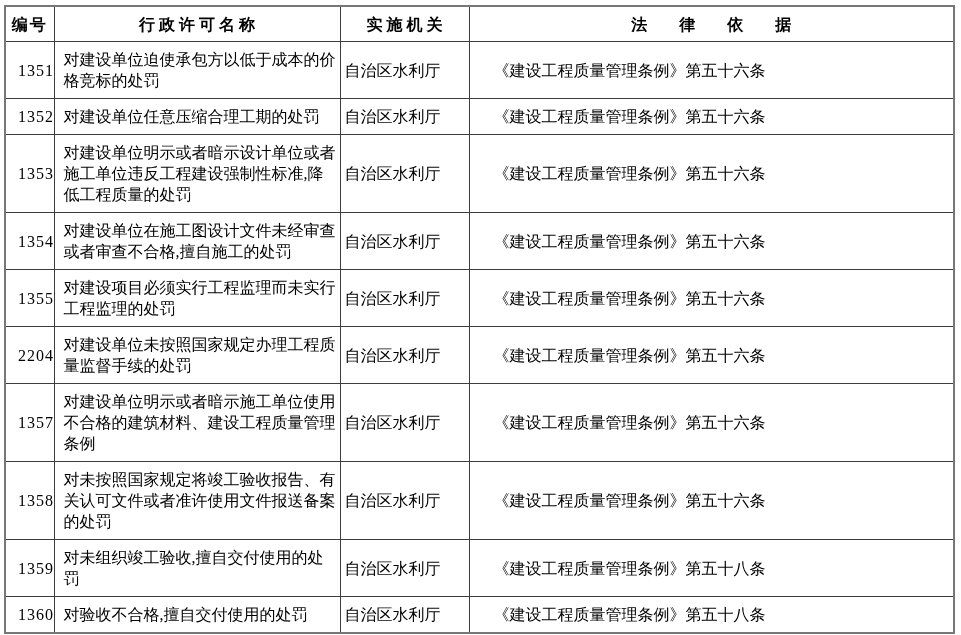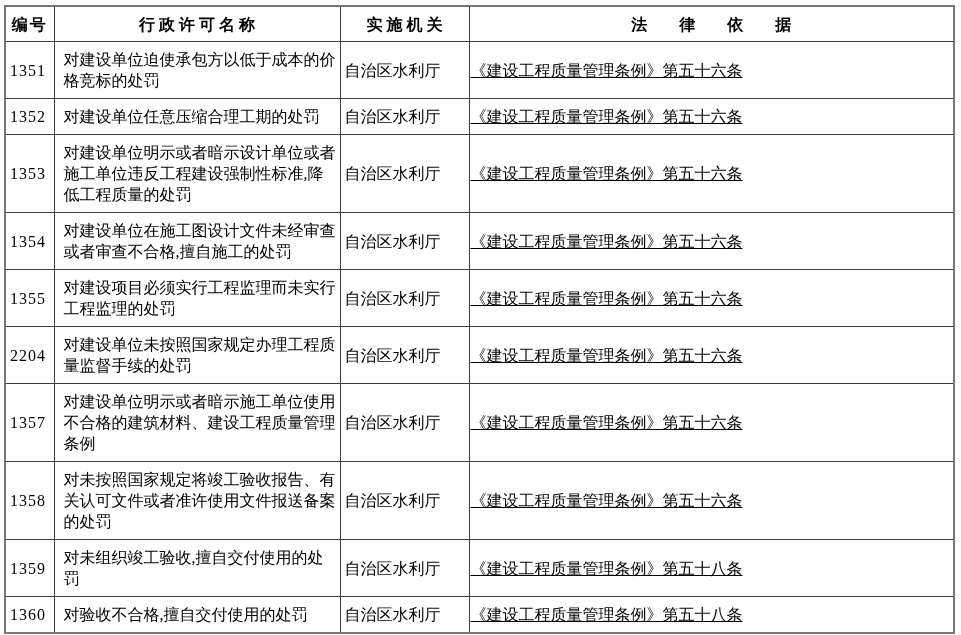--- a/index.html
+++ b/index.html
@@ -43,36 +43,35 @@
     text-align: center;
     white-space: nowrap;
   }
   .permits th.th-id {
     letter-spacing: 2px;
   }
   .permits td {
     padding: 7px 4px;
   }
   .permits td.c-id {
-    padding: 7px 4px;
+    padding: 7px 12px;
     letter-spacing: 1px;
   }
   .permits td.c-name {
     text-align: left;
     padding: 7px 3px 7px 9px;
     word-break: break-all;
     margin-left: 19px;
   }
   .permits td.c-agency {
     text-align: left;
   }
   .permits td.c-legal {
     text-align: left;
-    padding-left: 1px;
-    text-decoration: underline;
+    padding-left: 24px;
   }
   col.col-id { width: 49px; }
   col.col-name { width: 286px; }
   col.col-agency { width: 129px; }
   col.col-legal { width: 485px; }
 </style>
 </head>
 <body>
 
 <div class="table-wrap">

